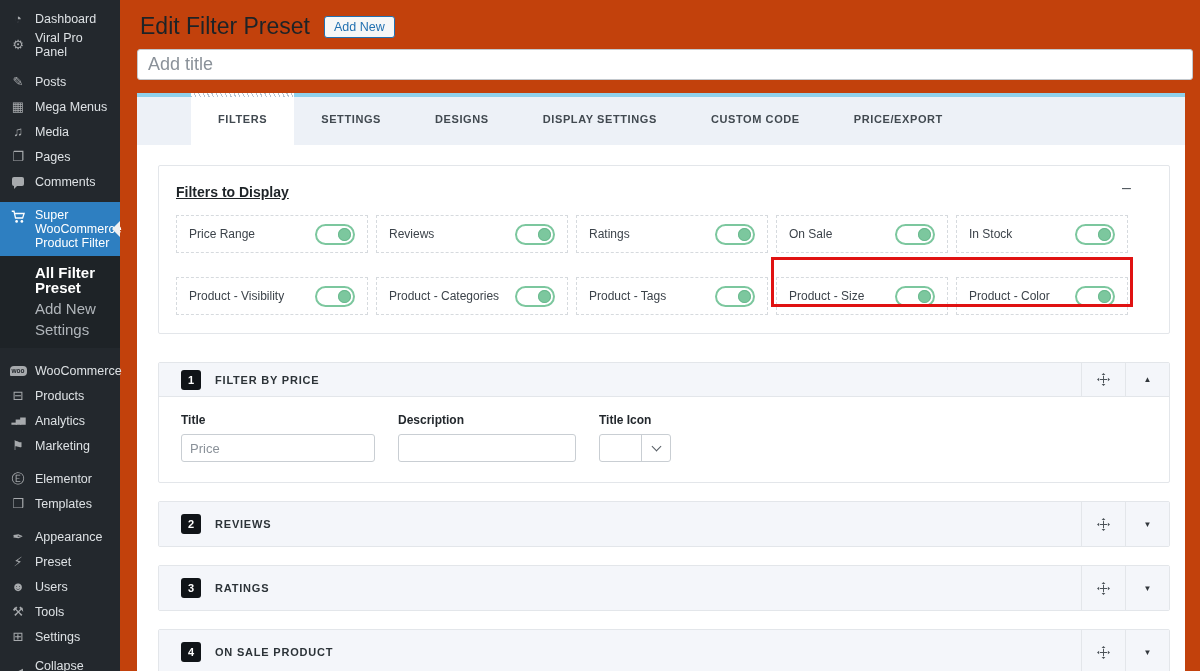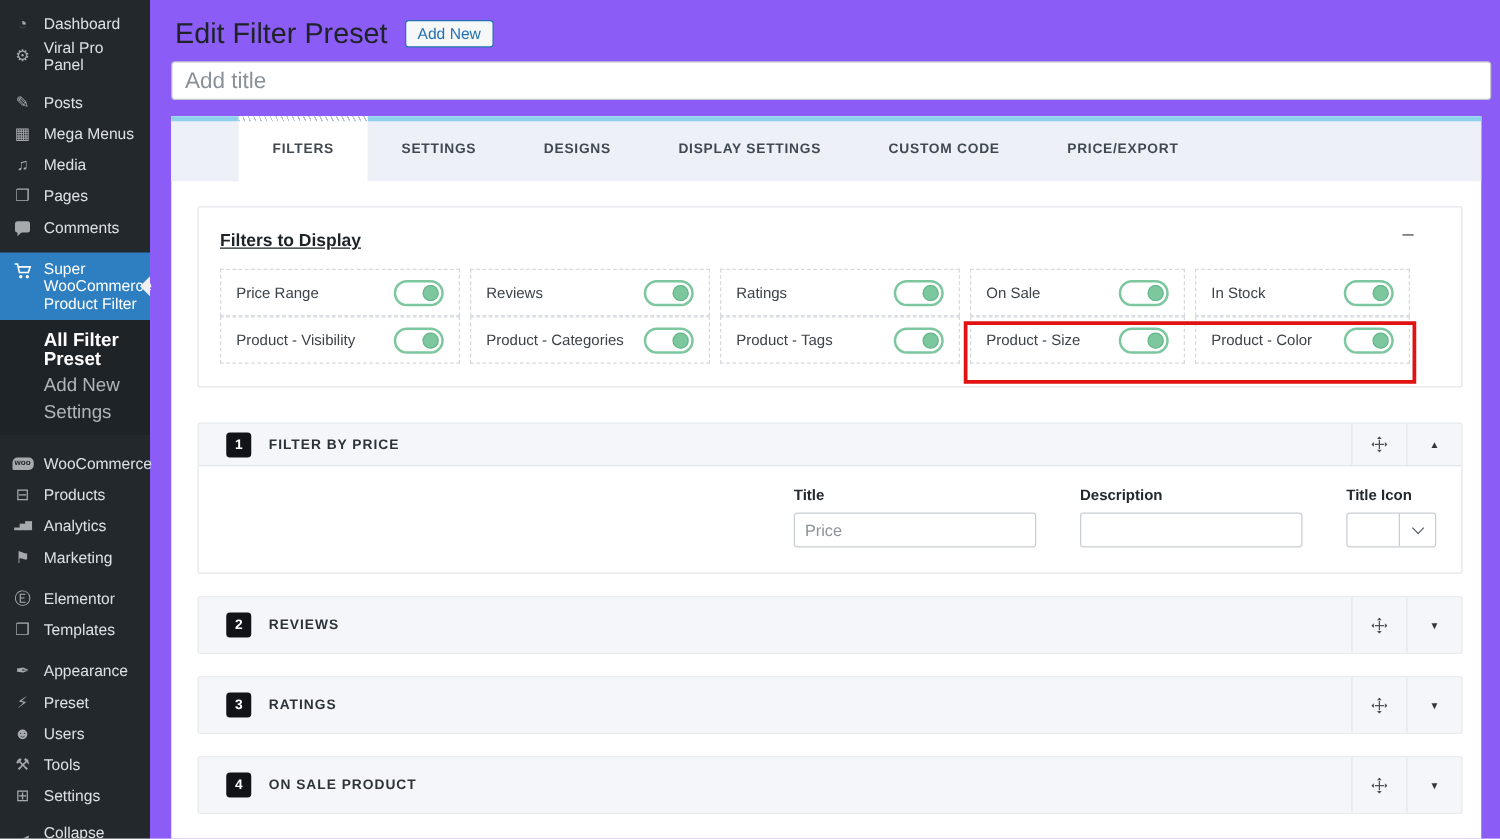--- a/index.html
+++ b/index.html
@@ -47,21 +47,21 @@
   .bubble::after {
     content:""; position:absolute; left:2px; bottom:-3px;
     border:3px solid transparent; border-top-color:#a7aaad; border-left-color:#a7aaad;
   }
   .woo-badge {
     display:inline-block; background:#a7aaad; color:#23282d; font-size:6.5px; font-weight:bold;
     border-radius:4px 4px 4px 1px; padding:2px 2px; line-height:6px;
   }
 
   
-  .content { position:absolute; left:120px; top:0; width:1080px; height:671px; background:#8b5cf6; }
+  .content { position:absolute; left:120px; top:0; width:1080px; height:671px; background:#c2410c; }
   .page-header { padding:13px 0 0 20px; display:flex; align-items:center; }
   .page-title { font-size:23px; font-weight:400; color:#1d2327; }
   .add-new-btn {
     margin-left:14px; font-size:12.5px; color:var(--link-blue,#2271b1);
     background:#f6f7f7; border:1px solid var(--link-blue,#2271b1); border-radius:3px;
     padding:3px 9px; cursor:pointer; font-family:inherit;
   }
   .title-input {
     display:block; margin:9px 7px 0 17px; width:1056px; height:31px;
     border:1px solid #c3c8cd; border-radius:3px; background:#fff;
@@ -101,21 +101,21 @@
   }
   .panel-inner { padding:18px 20px 18px 17px; }
   .panel-title { font-size:14px; font-weight:bold; color:#1d2327;text-decoration:underline; }
   .panel-desc { font-size:12px; color:#50575e; margin-top:13px; }
   .panel-collapse {
     position:absolute; top:14px; right:38px; font-size:16px; color:#50575e;
     cursor:pointer; line-height:16px;
   }
   .toggle-grid {
     margin-top:15px; display:grid; position:relative;
-    grid-template-columns:192px 192px 192px 172px 172px; gap:0 8px;text-align:right;
+    grid-template-columns:192px 192px 192px 172px 172px; gap:24px 8px;text-align:right;
   }
   .toggle-box {
     border:1px dashed #d6dade; height:38px; display:flex; align-items:center;
     justify-content:space-between; padding:0 12px 0 12px; cursor:pointer; background:#fff;
   }
   .toggle-label { font-size:12px; color:#3c434a; }
   .switch {
     width:40px; min-width:40px; height:21px; border:2px solid var(--toggle-green,#7cc79e);
     border-radius:12px; background:#fff; position:relative; cursor:pointer;
   }
@@ -146,21 +146,21 @@
     font-size:11px; font-weight:bold; display:flex; align-items:center; justify-content:center;
     margin:0 14px 0 22px;
   }
   .sec-title { font-size:11px; font-weight:bold; letter-spacing:.8px; color:#2c3338; }
   .sec-spacer { flex:1; }
   .sec-btn {
     width:44px; align-self:stretch; display:flex; align-items:center; justify-content:center;
     border-left:1px solid #e3e6ea; color:#50575e; cursor:pointer;
   }
   .sec-caret { font-size:8px; color:#32373c; }
-  .sec-body { padding:16px 20px 20px 22px; display:flex; gap:35px;justify-content:flex-end; }
+  .sec-body { padding:16px 20px 20px 22px; display:flex; gap:23px; }
   .field { display:flex; flex-direction:column; }
   .field-label { font-size:12px; font-weight:bold; color:#23282d; }
   .text-input {
     margin-top:7px; height:28px; border:1px solid #c9ced3; border-radius:3px;
     font-size:13px; padding:0 8px; color:#2c3338; background:#fff; font-family:inherit;
   }
   .text-input::placeholder { color:#8a9199; opacity:1; }
   .w-title { width:194px; }
   .w-desc { width:178px; }
   .icon-select {

